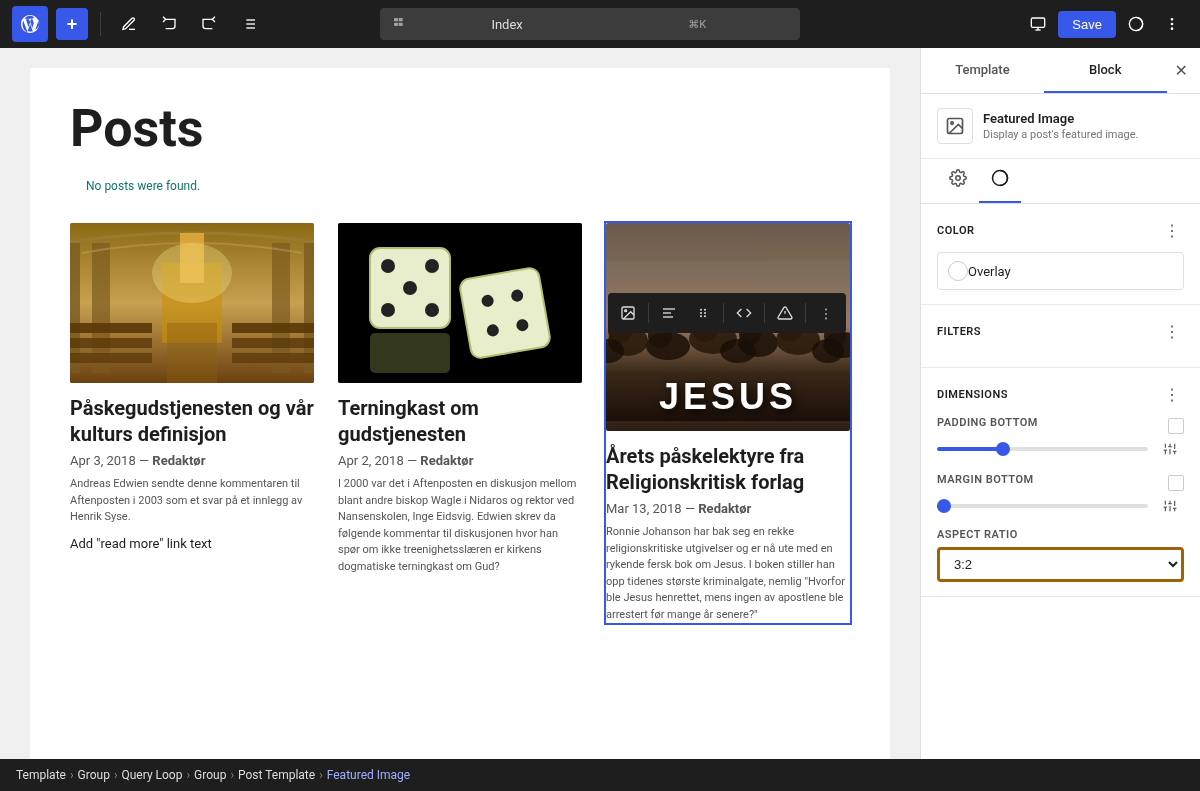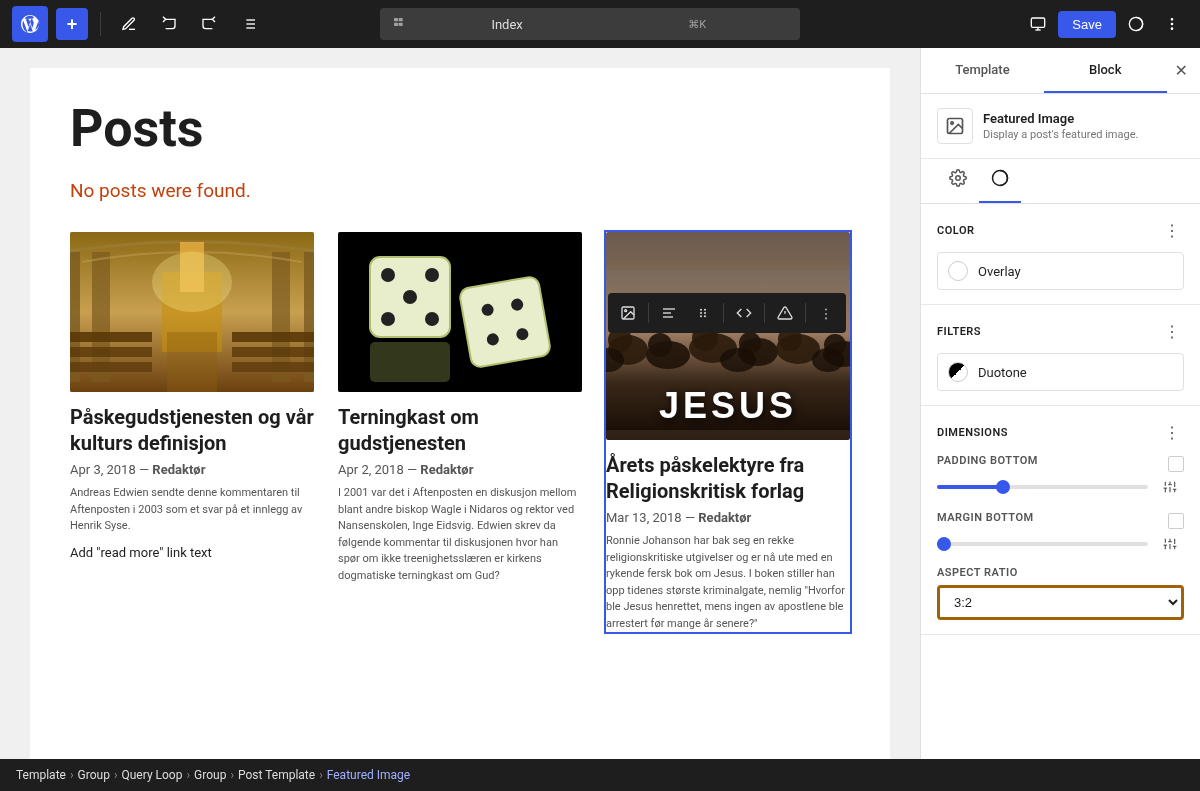--- a/index.html
+++ b/index.html
@@ -40,21 +40,21 @@
     .canvas-area {
       flex: 1; background: #f0f0f1; overflow-y: auto; padding: 20px 30px; position: relative;
     }
     .canvas-content {
       background: white; min-height: 700px; padding: 30px 40px; max-width: 900px; margin: 0 auto;
     }
     .page-title {
       font-size: 52px; font-weight: 700; color: #1e1e1e; margin-bottom: 20px;
     }
     .no-posts {
-      color: #c2410c; font-size: 19px; margin-bottom: 30px;
+      color: #0f766e; font-size: 12px; margin-bottom: 30px; margin-left: 16px;
     }
 
     
     .block-toolbar {
       display: flex; align-items: center; background: #1e1e1e; border-radius: 4px; padding: 4px; gap: 2px; position: absolute; top: 245px; left: 608px; z-index: 50;
     }
     .bt-btn {
       background: none; border: none; color: #ddd; cursor: pointer; width: 32px; height: 32px; border-radius: 3px; display: flex; align-items: center; justify-content: center; font-size: 13px;
     }
     .bt-sep { width: 1px; height: 20px; background: #3c3c3c; margin: 0 2px; }
@@ -125,21 +125,21 @@
     .sidebar-section {
       padding: 14px 16px; border-bottom: 1px solid #e8e8e8;
     }
     .section-header {
       display: flex; align-items: center; justify-content: space-between; margin-bottom: 10px;
     }
     .section-title { font-size: 11px; font-weight: 600; color: #1e1e1e; text-transform: uppercase; letter-spacing: 0.5px; }
     .section-more { background: none; border: none; cursor: pointer; color: #555; font-size: 16px; width: 24px; height: 24px; display: flex; align-items: center; justify-content: center; }
 
     .color-option {
-      display: flex; align-items: center; gap: 10px; padding: 8px 10px; border: 1px solid #e0e0e0; border-radius: 4px; cursor: pointer;
+      display: flex; align-items: center; padding: 8px 10px; border: 1px solid #e0e0e0; border-radius: 4px; cursor: pointer;
     }
     .color-circle { width: 20px; height: 20px; border-radius: 50%; border: 1px solid #ccc; background: white; }
     .color-label { font-size: 13px; color: #1e1e1e; }
 
     .slider-row { margin-top: 8px; }
     .slider-label { font-size: 11px; font-weight: 600; color: #555; text-transform: uppercase; letter-spacing: 0.5px; margin-bottom: 6px; }
     .slider-with-input { display: flex; align-items: center; gap: 8px; }
     .slider-track {
       flex: 1; height: 4px; background: #e0e0e0; border-radius: 2px; position: relative; cursor: pointer;
     }
@@ -385,21 +385,21 @@
               <circle cx="180" cy="105" r="6" fill="#222" transform="rotate(-10 195 90)"></circle>
               <circle cx="210" cy="105" r="6" fill="#222" transform="rotate(-10 195 90)"></circle>
 
               <rect x="60" y="110" width="80" height="40" rx="5" fill="#a8b860" opacity="0.3"></rect>
             </svg>
           </div>
           <div class="post-title">Terningkast om gudstjenesten</div>
           <div class="post-meta">
             <span>Apr 2, 2018</span> — <strong>Redaktør</strong>
           </div>
-          <div class="post-excerpt">I 2001 var det i Aftenposten en diskusjon mellom blant andre biskop Wagle i Nidaros og rektor ved Nansenskolen, Inge Eidsvig. Edwien skrev da følgende kommentar til diskusjonen hvor han spør om ikke treenighetsslæren er kirkens dogmatiske terningkast om Gud?</div>
+          <div class="post-excerpt">I 2000 var det i Aftenposten en diskusjon mellom blant andre biskop Wagle i Nidaros og rektor ved Nansenskolen, Inge Eidsvig. Edwien skrev da følgende kommentar til diskusjonen hvor han spør om ikke treenighetsslæren er kirkens dogmatiske terningkast om Gud?</div>
         </div>
 
         <div class="post-card selected">
           <div class="post-image-jesus post-image" style="height:208px; width:100%; position:relative; overflow:hidden;">
             <svg width="100%" height="160" viewBox="0 0 300 160" xmlns="http://www.w3.org/2000/svg" preserveAspectRatio="xMidYMid slice">
               <defs>
                 <linearGradient id="jesusGrad" x1="0" y1="0" x2="0" y2="1">
                   <stop offset="0%" stop-color="#7a6a5a"></stop>
                   <stop offset="40%" stop-color="#9a7a60"></stop>
                   <stop offset="70%" stop-color="#3a2818"></stop>
@@ -483,24 +483,20 @@
         <div class="color-circle"></div>
         <span class="color-label">Overlay</span>
       </div>
 
     </div>
 
     <div class="sidebar-section">
       <div class="section-header">
         <span class="section-title">Filters</span>
         <button class="section-more">⋮</button>
-      </div>
-      <div class="duotone-option">
-        <div class="duotone-circle"></div>
-        <span class="color-label">Duotone</span>
       </div>
     </div>
 
     <div class="sidebar-section">
       <div class="section-header">
         <span class="section-title">Dimensions</span>
         <button class="section-more">⋮</button>
       </div>
 
       <div class="slider-row">

